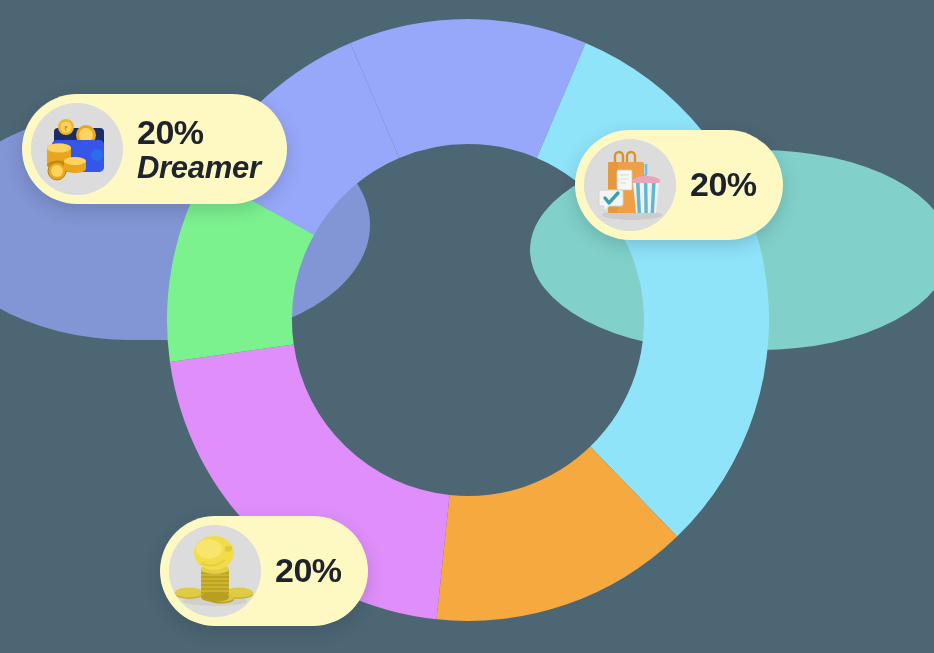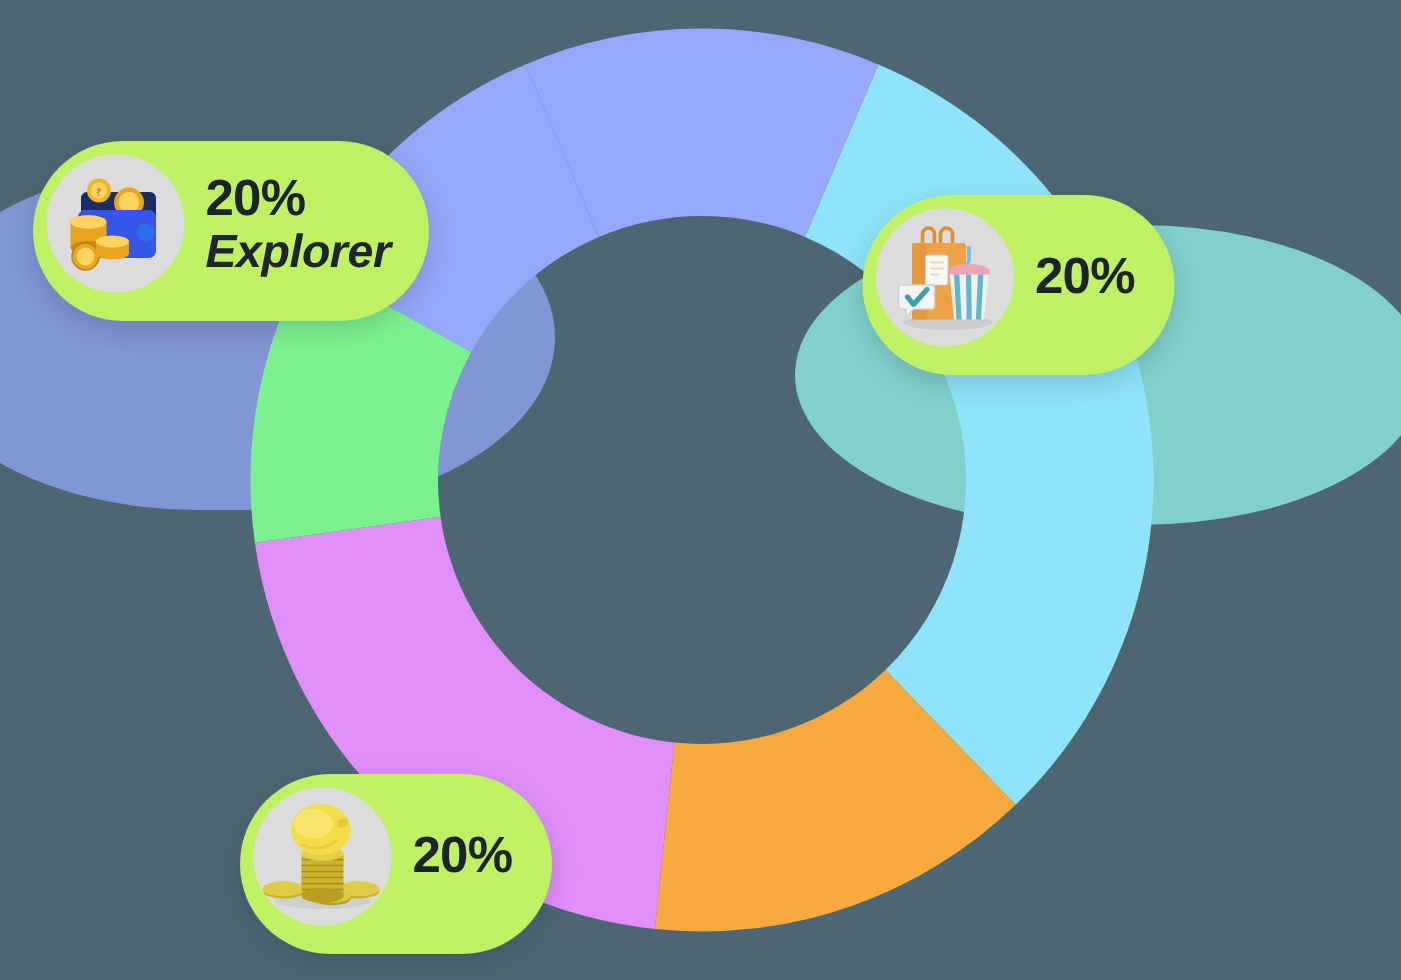--- a/index.html
+++ b/index.html
@@ -62,24 +62,24 @@
     left: 0;
     top: 0;
     display: block;
   }
 
   
   .pill {
     position: absolute;
     display: flex;
     align-items: center;
-    background: #bef264;
+    background: #fef9c3;
     border-radius: 999px;
     box-shadow: 0 6px 18px rgba(24, 36, 48, 0.18);
-    padding: 9px 26px 19px 9px;
+    padding: 9px 26px 9px 9px;
     box-sizing: border-box;
   }
   .pill-icon {
     width: 92px;
     height: 92px;
     min-width: 92px;
     border-radius: 50%;
     background: #dcdcdc;
     margin-right: 14px;
     position: relative;
@@ -170,21 +170,21 @@
 
         <circle cx="26" cy="68" r="9" fill="#e8a51f" stroke="#b97f12" stroke-width="1"></circle>
         <circle cx="26" cy="68" r="6" fill="#ffd45e"></circle>
         <ellipse cx="44" cy="66" rx="11" ry="4" fill="#e8a51f"></ellipse>
         <rect x="33" y="58" width="22" height="8" fill="#e8a51f"></rect>
         <ellipse cx="44" cy="58" rx="11" ry="4" fill="#ffd45e"></ellipse>
       </svg>
     </span>
     <span class="pill-text">
       <span class="pill-pct">20%</span>
-      <span class="pill-label">Explorer</span>
+      <span class="pill-label">Dreamer</span>
     </span>
   </div>
 
   <div class="pill" id="pill-trendsetter">
     <span class="pill-icon">
       <svg width="92" height="92" viewBox="0 0 92 92">
         <circle cx="46" cy="46" r="46" fill="#dcdcdc"></circle>
         <ellipse cx="48" cy="76" rx="30" ry="5" fill="#c2c2c2" opacity="0.6"></ellipse>
 
         <path d="M31 23 v-6 a4 4 0 0 1 8 0 v6" fill="none" stroke="#d8922e" stroke-width="2.4"></path>

